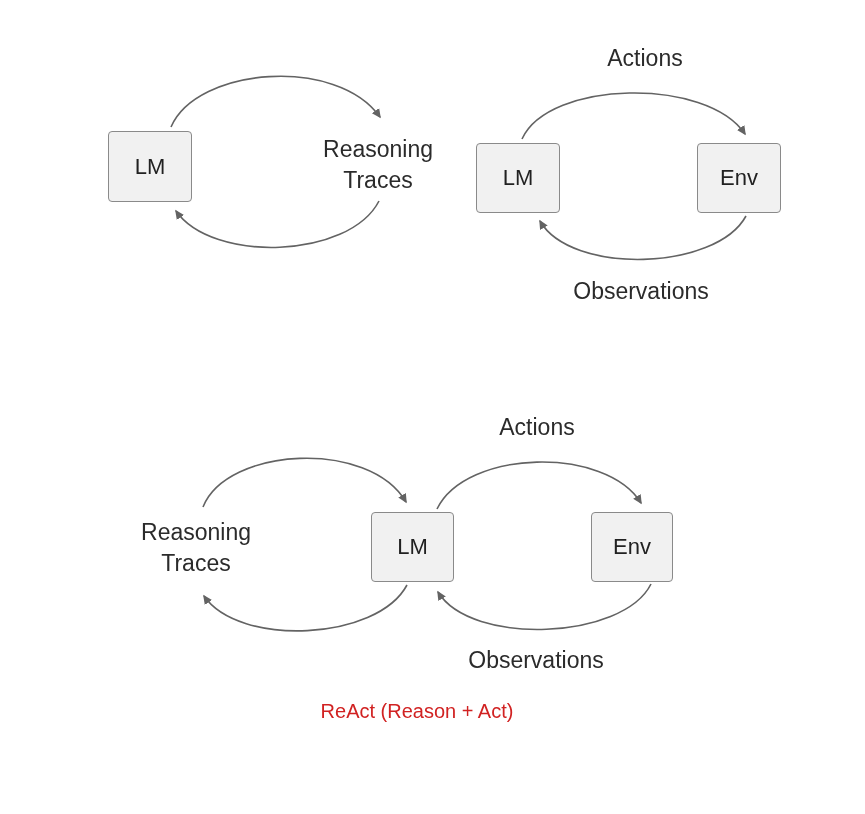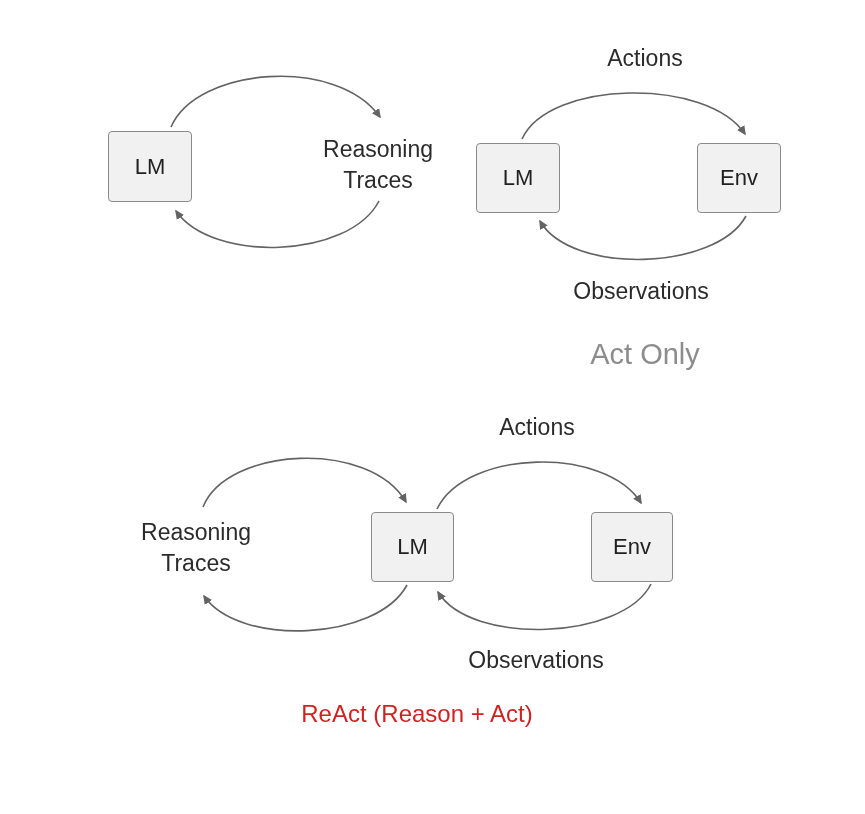--- a/index.html
+++ b/index.html
@@ -52,21 +52,21 @@
     transform:translateX(-50%);
     white-space:nowrap;
     color:var(--label-gray);
     font-size:29px;
   }
   .caption-red{
     position:absolute;
     transform:translateX(-50%);
     white-space:nowrap;
     color:var(--react-red);
-    font-size:24px;
+    font-size:20px;
   }
 </style>
 </head>
 <body>
 
 <div class="stage">
 
   <svg class="arrows" width="865" height="814" viewBox="0 0 865 814">
     <defs>
       <marker id="arrowhead" viewBox="0 0 10 10" refX="7.5" refY="5" markerWidth="6.5" markerHeight="6.5" orient="auto-start-reverse">
@@ -102,21 +102,20 @@
   <div class="box" style="left:476px;top:143px">
     <span>LM</span>
   </div>
 
   <div class="box" style="left:697px;top:143px">
     <span>Env</span>
   </div>
 
   <div class="lbl" style="left:641px;top:276px">Observations</div>
 
-  <div class="caption" style="left:645px;top:338px">Act Only</div>
 
   <div class="lbl" style="left:537px;top:412px">Actions</div>
 
   <div class="lbl" style="left:196px;top:517px">
     <div>Reasoning</div>
     <div>Traces</div>
   </div>
 
   <div class="box" style="left:371px;top:512px;width:83px">
     <span>LM</span>

